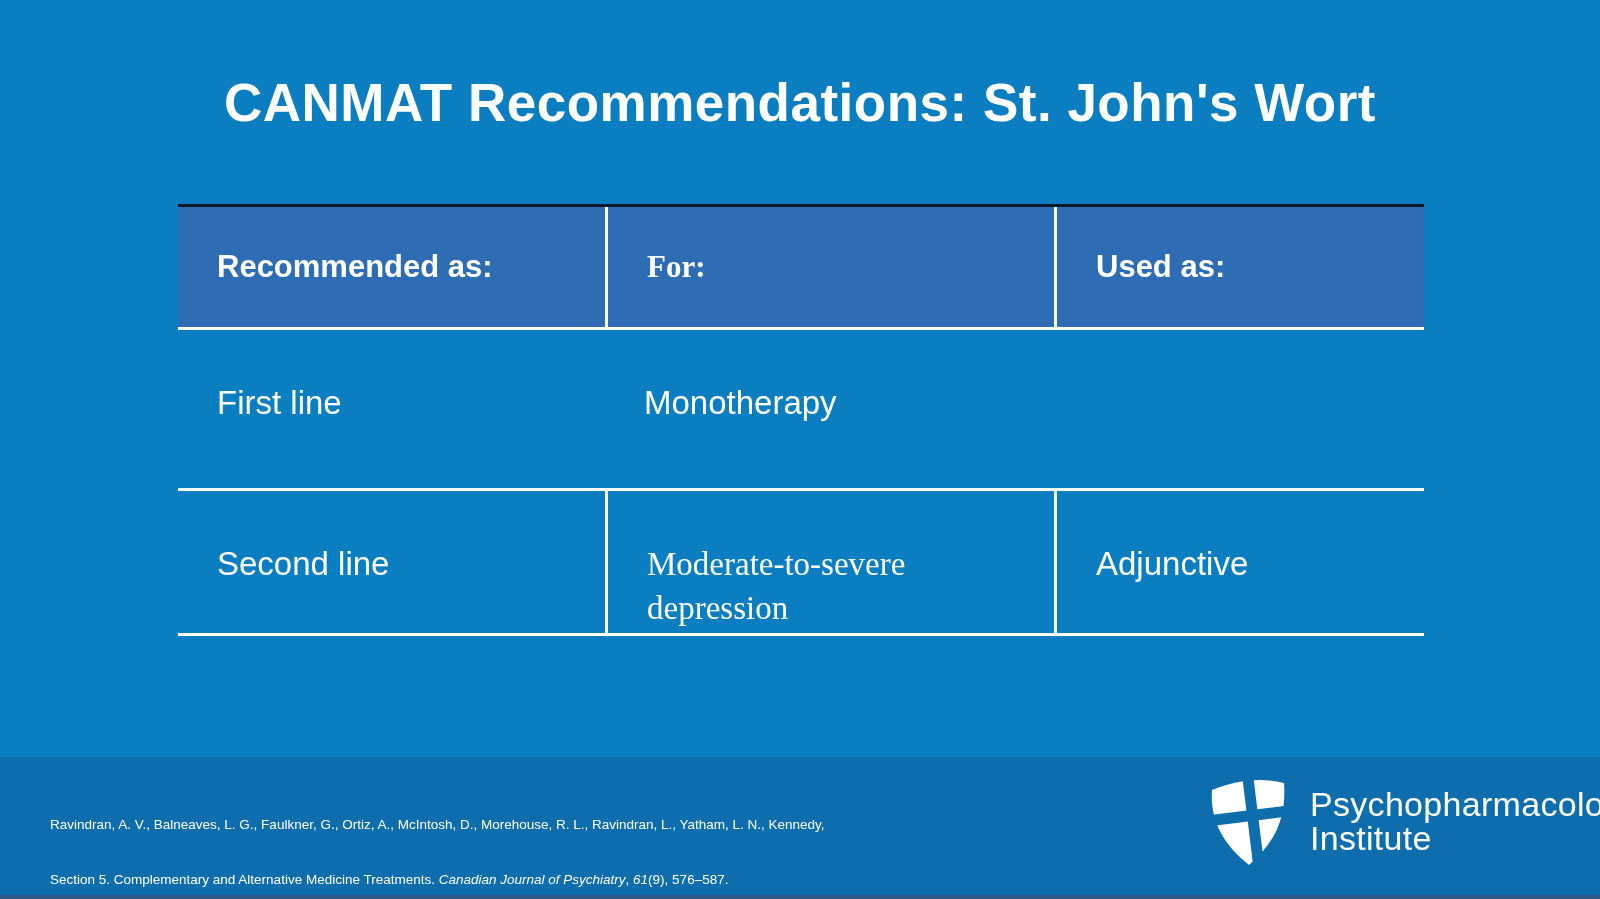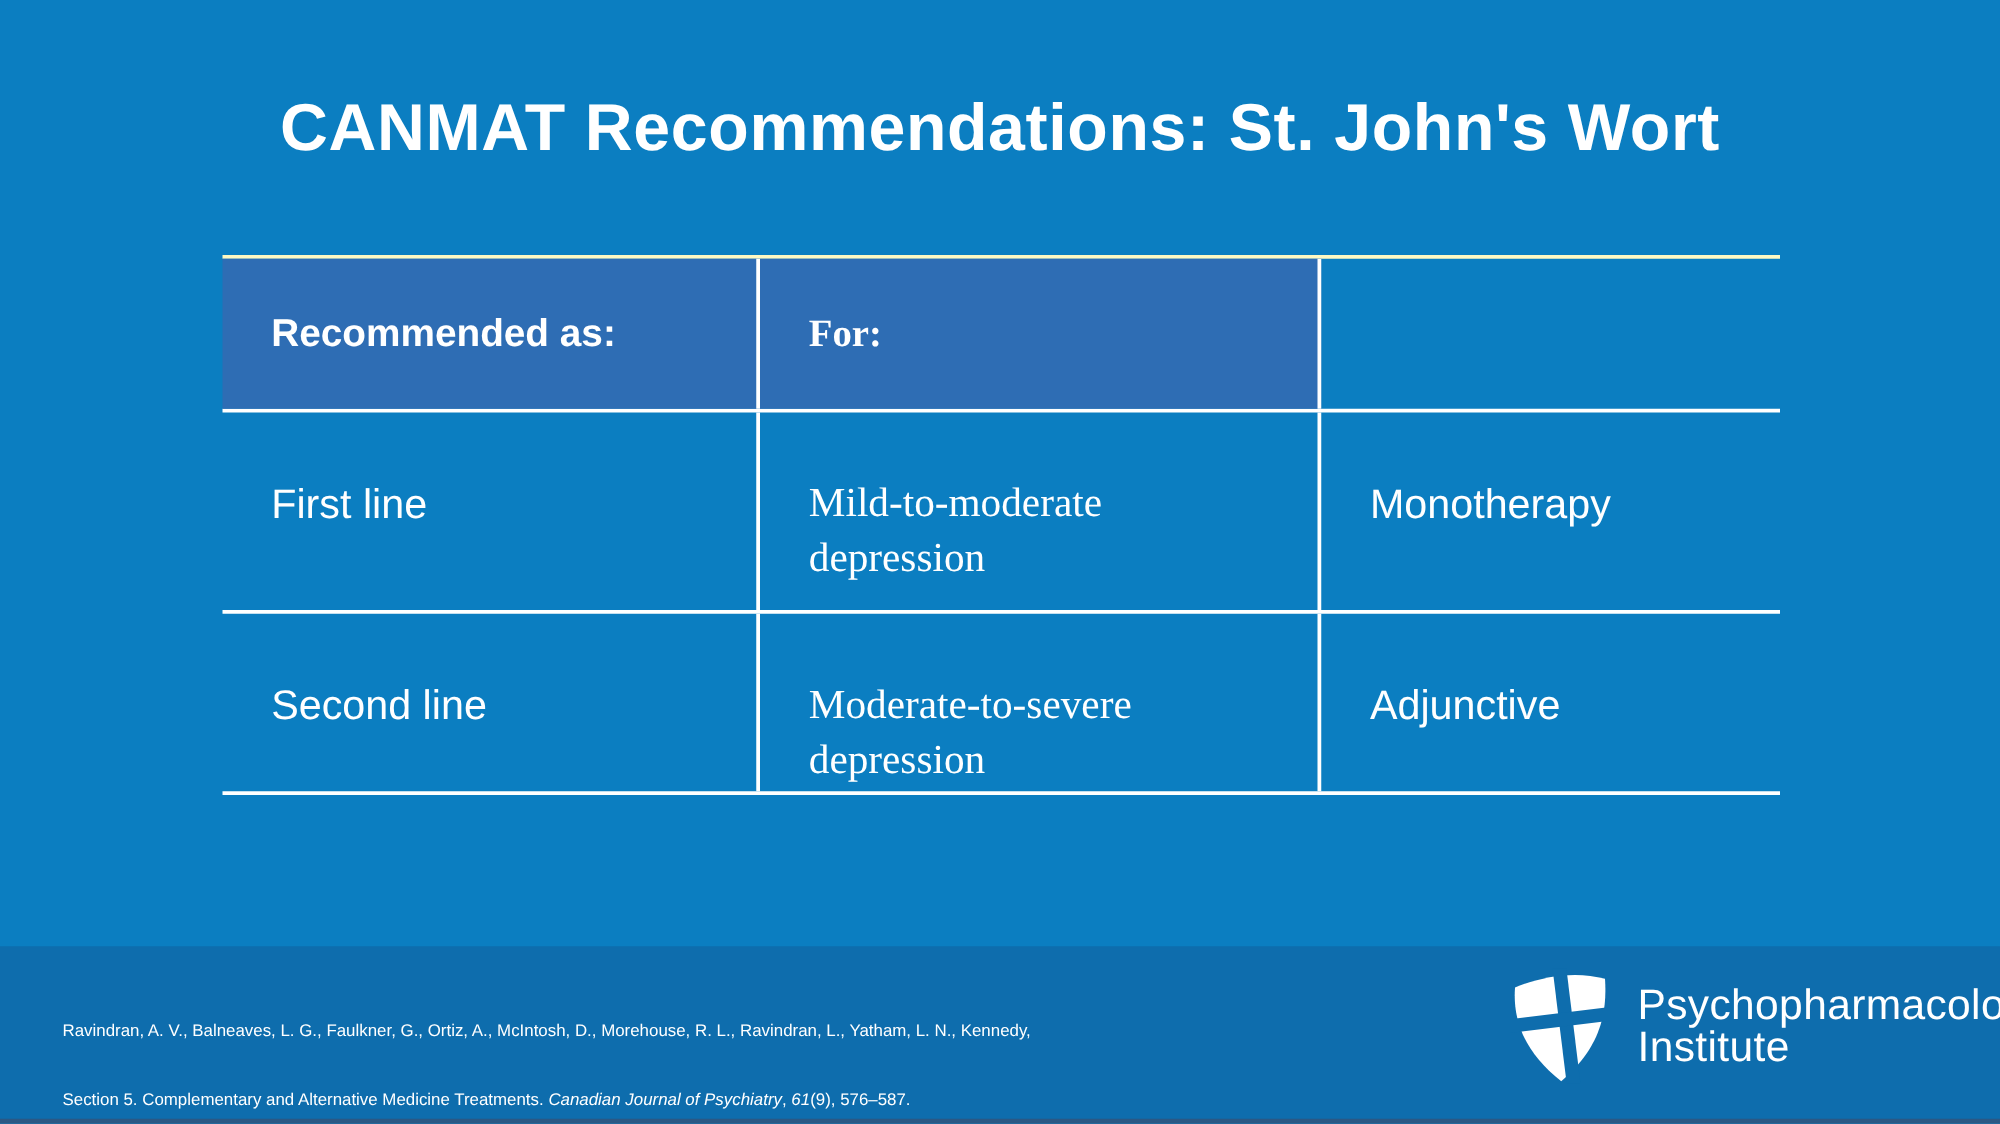--- a/index.html
+++ b/index.html
@@ -29,21 +29,21 @@
     letter-spacing: 0.5px;
     color: #ffffff;
   }
 
   
   .rec-table {
     position: absolute;
     left: 178px;
     top: 204px;
     width: 1246px;
-    border-top: 3px solid #fef9c3;
+    border-top: 3px solid #0f172a;
   }
   .t-row {
     display: grid;
     grid-template-columns: 427px 452px 367px;
     border-bottom: 3px solid #ffffff;
   }
   .t-cell {
     padding-left: 39px;
     padding-right: 48px;
     box-sizing: border-box;
@@ -117,24 +117,24 @@
 <body>
 
 <div class="slide">
 
   <h1 class="slide-title">CANMAT Recommendations: St. John's Wort</h1>
 
   <div class="rec-table">
     <div class="t-row head-row">
       <div class="t-cell">Recommended as:</div>
       <div class="t-cell mid">For:</div>
+      <div class="t-cell">Used as:</div>
     </div>
     <div class="t-row body-row r1">
       <div class="t-cell">First line</div>
-      <div class="t-cell mid">Mild-to-moderate depression</div>
       <div class="t-cell">Monotherapy</div>
     </div>
     <div class="t-row body-row r2">
       <div class="t-cell">Second line</div>
       <div class="t-cell mid">Moderate-to-severe depression</div>
       <div class="t-cell">Adjunctive</div>
     </div>
   </div>
 
   <div class="footer">

